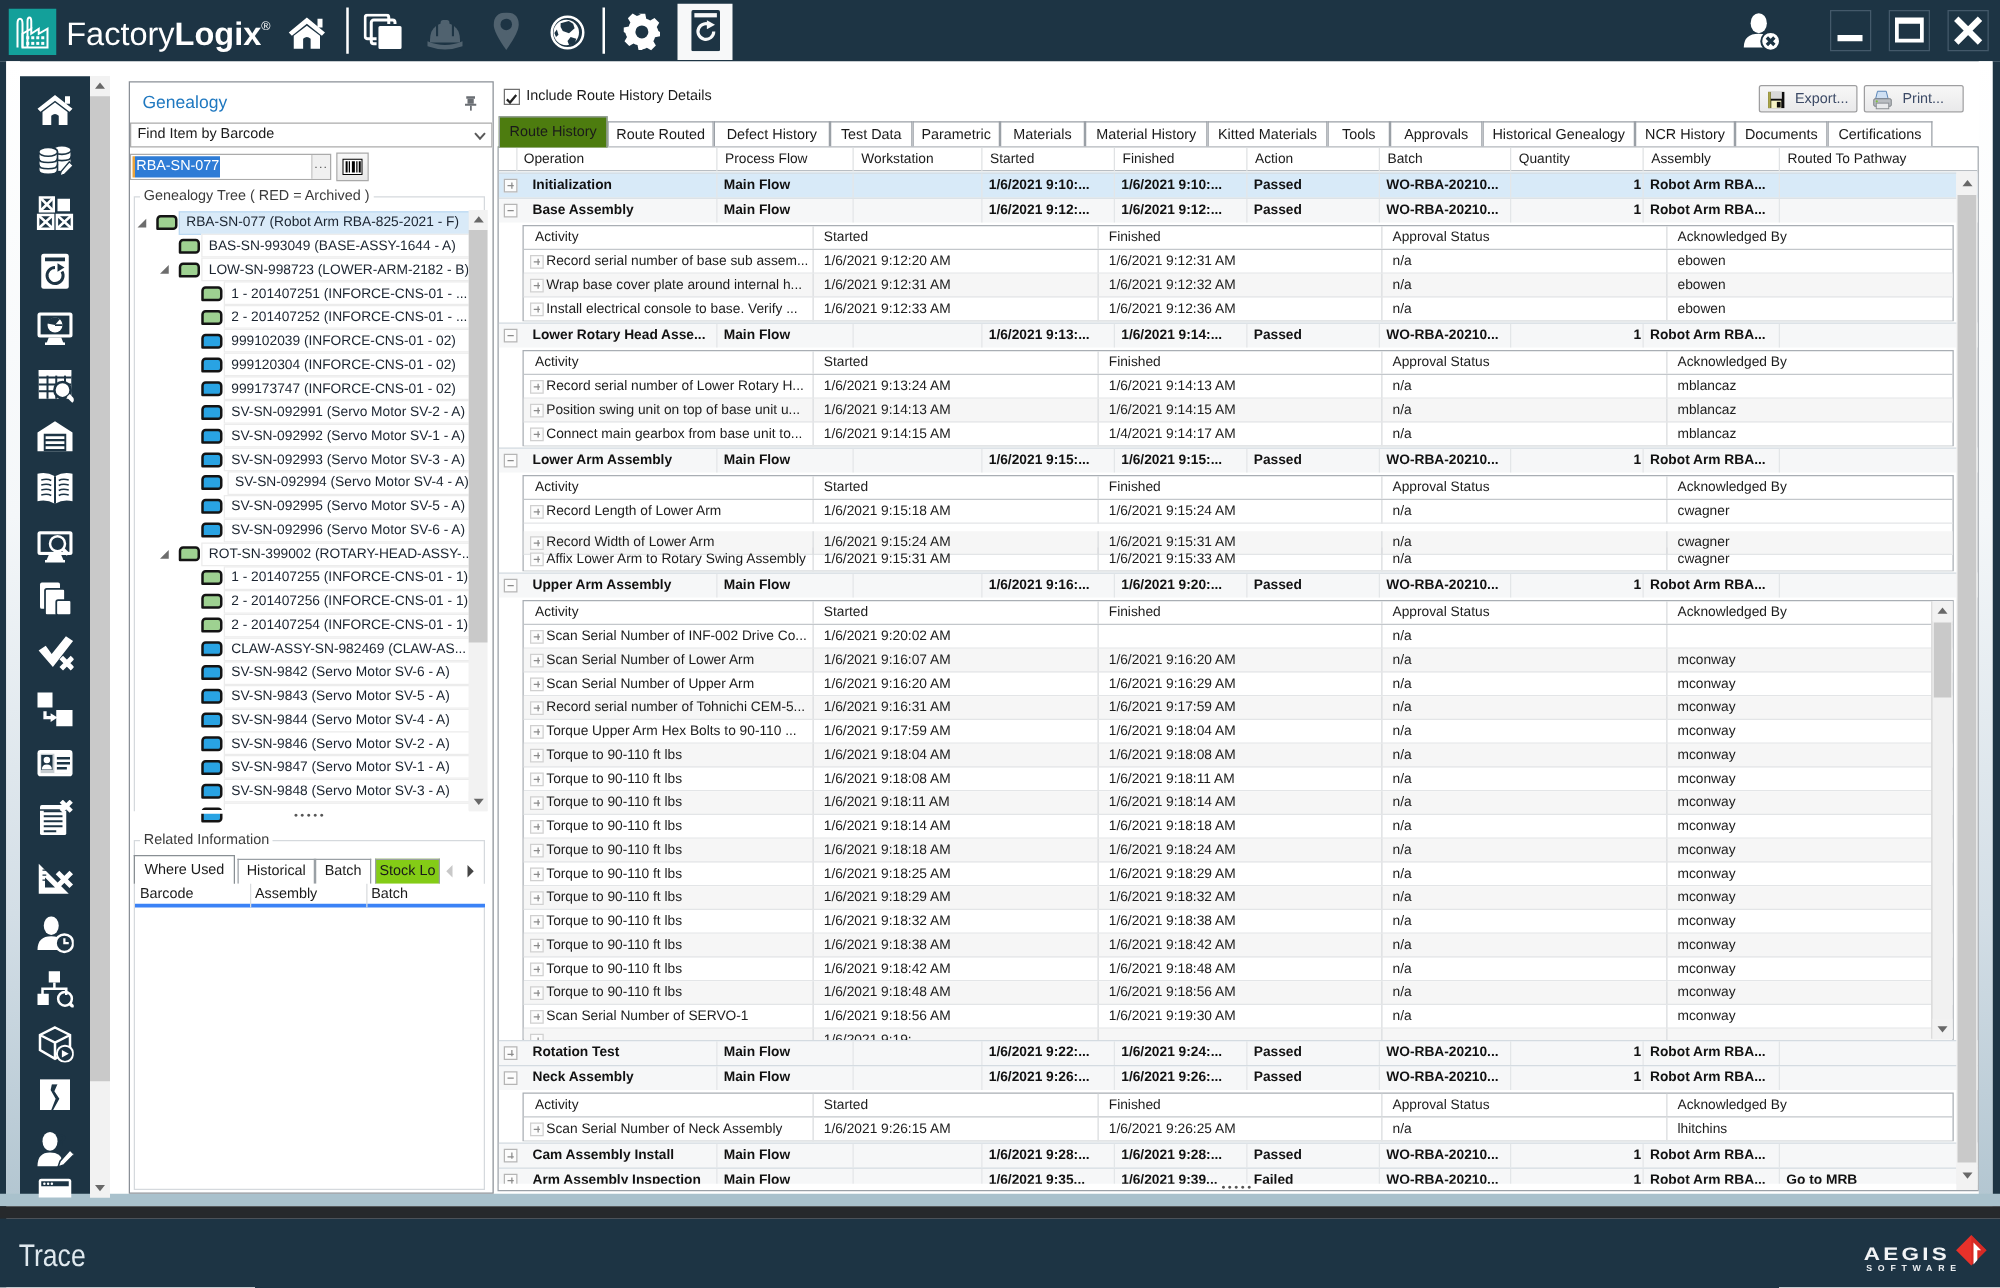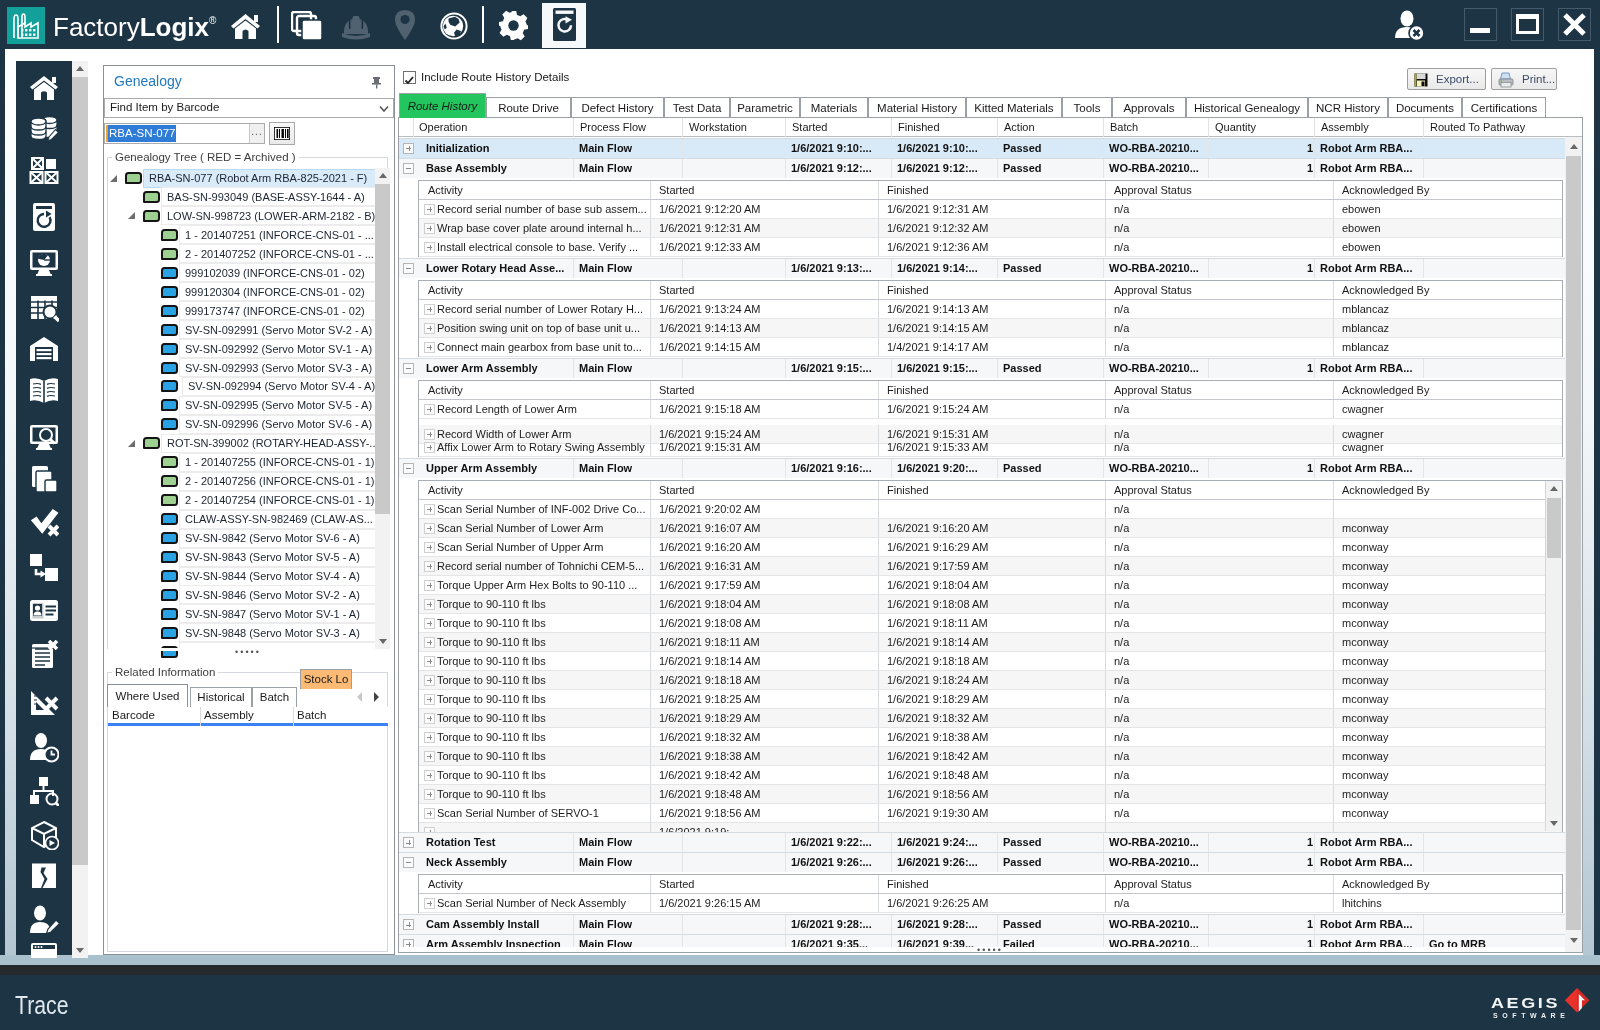--- a/index.html
+++ b/index.html
@@ -23,21 +23,21 @@
 .treerow{position:absolute;height:19px;background:#fff;border:1px solid #ececec;}
 .treerow .txt{position:absolute;left:5px;top:2.5px;font-size:11px;color:#1b2430;white-space:nowrap;overflow:hidden;}
 .tag{position:absolute;width:17px;height:12px;border:2px solid #141414;border-radius:3.5px 3.5px 3.5px 1px;}
 .tag.g{background:#9ed191;}
 .tag.b{background:#29a3e3;}
 .tri{position:absolute;width:0;height:0;border-left:7px solid transparent;border-bottom:7px solid #6d6d6d;}
 .fieldset{position:absolute;border:1px solid #d5d9dd;}
 .fieldlabel{position:absolute;background:#fff;font-size:11.5px;color:#3c3c3c;padding:0 3px;white-space:nowrap;}
 
 .gtab{position:absolute;top:97px;height:20px;z-index:2;border:1px solid #9aa0a6;border-bottom:none;background:#fff;font-size:11.5px;color:#1a1a1a;text-align:center;line-height:20px;white-space:nowrap;overflow:hidden;}
-.gtab.active{top:93px;height:25px;background:#22c55e;z-index:5;line-height:24px;font-style:italic;}
+.gtab.active{top:93px;height:25px;background:#4d7c0f;z-index:5;line-height:24px;}
 .hcell{position:absolute;top:0;height:19px;font-size:11px;color:#1a1a1a;line-height:19px;padding-left:6px;white-space:nowrap;overflow:hidden;border-left:1px solid #e0e2e4;}
 .mrow{position:absolute;left:0;width:1568px;height:20px;background:#f6f7f8;border-top:1px solid #d4dbe1;}
 .mrow.sel{background:#d8eaf8;}
 .mcell{position:absolute;top:0;height:19px;font-size:11px;font-weight:bold;color:#111;line-height:19px;padding-left:6px;white-space:nowrap;overflow:hidden;}
 .mline{position:absolute;top:0;width:1px;height:19px;background:#e3e6e8;}
 .plusbox{position:absolute;width:11px;height:11px;border:1px solid #b5b5b5;background:#fcfcfc;}
 .plusbox:before{content:"";position:absolute;left:2px;top:4.5px;width:5px;height:1px;background:#8a8a8a;}
 .plusbox.plus:after{content:"";position:absolute;left:4.5px;top:2px;width:1px;height:5px;background:#8a8a8a;}
 .sub{position:absolute;left:19px;background:#fff;border:1px solid #a9aeb4;}
 .srow{position:absolute;left:0;right:0;height:19px;font-size:11px;color:#1c1c1c;}
@@ -472,21 +472,21 @@
       <div class="ard"></div>
     </div>
 </div>
 <div class="abs" style="left:228px;top:650px;width:40px;height:6px;font-size:9px;letter-spacing:2px;color:#555;line-height:4px;text-align:center;">•••••</div>
 
 <div class="fieldset" style="left:107px;top:672px;width:281px;height:280px;"></div>
 <div class="fieldlabel" style="left:112px;top:666px;">Related Information</div>
 <div class="abs" style="left:107px;top:684px;width:81px;height:23px;border:1px solid #898f94;border-bottom:none;background:#fff;z-index:3;font-size:11.5px;text-align:center;line-height:22px;color:#1a1a1a;">Where Used</div>
 <div class="abs" style="left:190px;top:687px;width:62px;height:20px;border:1px solid #9aa0a5;border-bottom:none;background:#fff;font-size:11.5px;text-align:center;line-height:19px;color:#1a1a1a;">Historical</div>
 <div class="abs" style="left:252px;top:687px;width:45px;height:20px;border:1px solid #9aa0a5;border-bottom:none;background:#fff;font-size:11.5px;text-align:center;line-height:19px;color:#1a1a1a;">Batch</div>
-<div class="abs" style="left:300px;top:669px;width:52px;height:20px;border:1px solid #9aa0a5;border-bottom:none;background:#fdba74;font-size:11.5px;text-align:center;line-height:19px;color:#1a1a1a;overflow:hidden;">Stock Lo</div>
+<div class="abs" style="left:300px;top:687px;width:52px;height:20px;border:1px solid #9aa0a5;border-bottom:none;background:#84cc16;font-size:11.5px;text-align:center;line-height:19px;color:#1a1a1a;overflow:hidden;">Stock Lo</div>
 <div class="abs" style="left:357px;top:692px;width:0;height:0;border-top:5px solid transparent;border-bottom:5px solid transparent;border-right:5px solid #c8c8c8;"></div>
 <div class="abs" style="left:374px;top:692px;width:0;height:0;border-top:5px solid transparent;border-bottom:5px solid transparent;border-left:5px solid #444;"></div>
 <div class="abs" style="left:108px;top:707px;width:280px;height:19px;background:#fff;border-bottom:3px solid #3b82f6;">
  <div class="abs" style="left:4px;top:2px;font-size:11.5px;color:#1a1a1a;">Barcode</div>
  <div class="abs" style="left:96px;top:2px;font-size:11.5px;color:#1a1a1a;">Assembly</div>
  <div class="abs" style="left:189px;top:2px;font-size:11.5px;color:#1a1a1a;">Batch</div>
  <div class="abs" style="left:92px;top:0;width:1px;height:19px;background:#d9dcde;"></div>
  <div class="abs" style="left:185px;top:0;width:1px;height:19px;background:#d9dcde;"></div>
 </div>
 
@@ -499,32 +499,32 @@
 <div class="abs" style="left:1407px;top:68px;width:79px;height:22px;border:1px solid #9e9ea0;background:linear-gradient(#f7f7f7,#e9e9ea);border-radius:2px;">
  <svg class="abs" style="left:6px;top:4px;" width="14" height="14" viewBox="0 0 14 14">
   <rect width="13" height="13" x="0.5" y="0.5" fill="#0d0d0d"></rect>
       <rect x="2.5" y="0.5" width="9" height="5.5" fill="#d9d9d9"></rect>
       <rect x="3" y="7.5" width="8" height="6" fill="#f5f2c4"></rect>
       <rect x="7.5" y="8.5" width="3" height="4.5" fill="#0d0d0d"></rect>
       <rect x="0.5" y="0.5" width="2" height="13" fill="#aba648"></rect>
  </svg>
  <div class="abs" style="left:28px;top:4px;font-size:11.5px;color:#3c4a66;">Export...</div>
 </div>
-<div class="abs" style="left:1491px;top:68px;width:66px;height:22px;border:1px solid #9e9ea0;background:linear-gradient(#f7f7f7,#e9e9ea);border-radius:2px;">
+<div class="abs" style="left:1491px;top:68px;width:80px;height:22px;border:1px solid #9e9ea0;background:linear-gradient(#f7f7f7,#e9e9ea);border-radius:2px;">
  <svg class="abs" style="left:6px;top:3px;" width="16" height="16" viewBox="0 0 16 16">
   <path fill="#cfe0f3" stroke="#5b87b8" stroke-width="0.8" d="M4 1 L11 1 L12.5 7 L2.5 7 Z"></path>
   <rect x="1" y="7" width="14" height="6" rx="1" fill="#b9bdc2" stroke="#7e8287" stroke-width="0.8"></rect>
   <rect x="3" y="10.5" width="10" height="4.5" fill="#e8eaec" stroke="#8b8f94" stroke-width="0.8"></rect>
   <circle cx="3.4" cy="9" r="0.9" fill="#7ec13e"></circle>
  </svg>
  <div class="abs" style="left:30px;top:4px;font-size:11.5px;color:#3c4a66;">Print...</div>
 </div>
 
 <div class="gtab active" style="left:399px;width:87px;">Route History</div>
-<div class="gtab" style="left:486px;width:85px;">Route Drive</div>
+<div class="gtab" style="left:486px;width:85px;">Route Routed</div>
 <div class="gtab" style="left:571px;width:93px;">Defect History</div>
 <div class="gtab" style="left:664px;width:66px;">Test Data</div>
 <div class="gtab" style="left:730px;width:70px;">Parametric</div>
 <div class="gtab" style="left:800px;width:68px;">Materials</div>
 <div class="gtab" style="left:868px;width:98px;">Material History</div>
 <div class="gtab" style="left:966px;width:96px;">Kitted Materials</div>
 <div class="gtab" style="left:1062px;width:50px;">Tools</div>
 <div class="gtab" style="left:1112px;width:74px;">Approvals</div>
 <div class="gtab" style="left:1186px;width:122px;">Historical Genealogy</div>
 <div class="gtab" style="left:1308px;width:80px;">NCR History</div>

